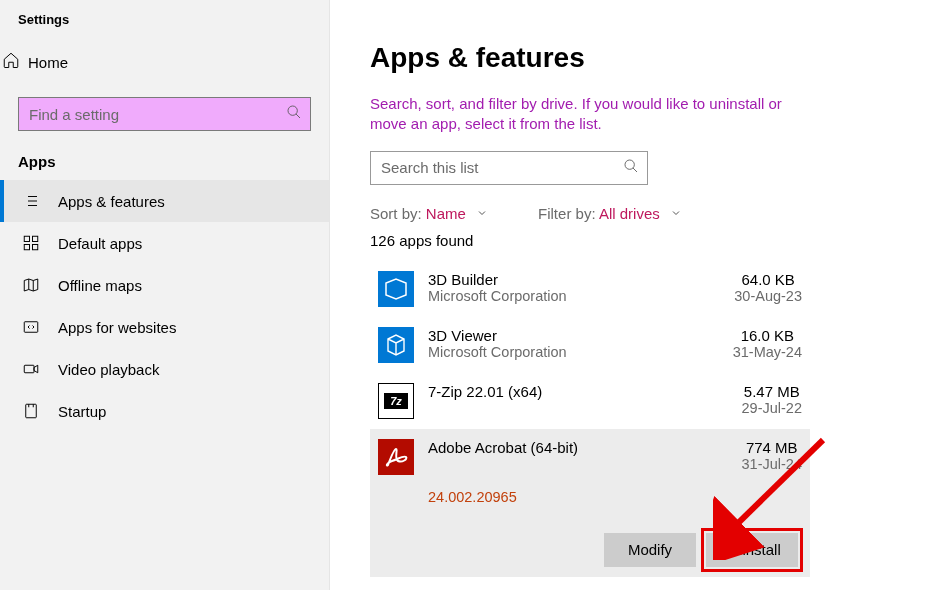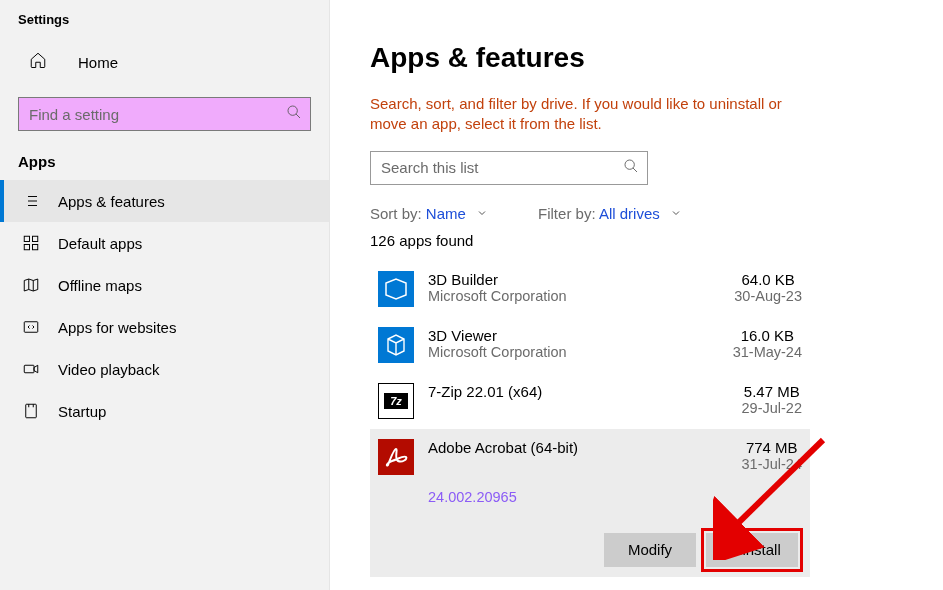--- a/index.html
+++ b/index.html
@@ -1,56 +1,56 @@
 <!DOCTYPE html>
 <html><head>
 <meta charset="utf-8">
 <style>
 * { margin: 0; padding: 0; box-sizing: border-box; font-family: "Segoe UI", Arial, sans-serif; }
 body { width: 943px; height: 590px; background: #fff; display: flex; overflow: hidden; position: relative; }
 
 .sidebar { width: 330px; height: 100%; background: #f2f2f2; border-right: 1px solid #e5e5e5; padding-top: 12px; }
 .sidebar-title { font-size: 13px; padding: 0 0 14px 18px; font-weight: bold; }
-.home-link { display: flex; align-items: center; gap: 31px; padding: 10px 29px; cursor: pointer; }
+.home-link { display: flex; align-items: center; gap: 8px; padding: 10px 2px; cursor: pointer; }
 .home-link svg { width: 18px; height: 18px; }
 .home-label { font-size: 15px; }
 .search-box { margin: 14px 18px 0 18px; }
 .search-input-wrap { display: flex; align-items: center; border: 1px solid #7a7a7a; background: #f0abfc; height: 34px; padding: 0 8px 0 10px; }
 .search-input { flex: 1; border: none; outline: none; font-size: 15px; color: #666; background: transparent; }
 .search-input::placeholder { color: #6b6b6b; }
 .sidebar-heading { font-size: 15px; font-weight: 600; padding: 22px 18px 10px 18px; }
 .nav { list-style: none; }
 .nav-item { display: flex; align-items: center; gap: 18px; padding: 12px 18px 12px 18px; cursor: pointer; font-size: 15px; border-left: 4px solid transparent; }
 .nav-item.active { background: #e6e6e6; border-left: 4px solid #0078d4; }
 .nav-item .ic { width: 18px; height: 18px; display: flex; align-items: center; justify-content: center; }
 
 .main { flex: 1; padding: 42px 40px 0 40px; position: relative; }
 .page-title { font-size: 28px; font-weight: 600; margin-bottom: 20px; }
-.page-desc { font-size: 15px; color: #c2410c; max-width: 440px; line-height: 1.35; margin-bottom: 16px; }
+.page-desc { font-size: 15px; color: #a21caf; max-width: 440px; line-height: 1.35; margin-bottom: 16px; }
 .list-search { display: flex; align-items: center; border: 1px solid #999; height: 34px; width: 278px; padding: 0 8px 0 10px; margin-bottom: 20px; }
 .list-search input { flex: 1; border: none; outline: none; font-size: 15px; background: transparent; }
 .list-search input::placeholder { color: #6b6b6b; }
 
 .filters { display: flex; gap: 50px; font-size: 15px; margin-bottom: 10px; }
 .filter-label { color: #6b6b6b; }
-.filter-value { color: #1d4ed8; }
+.filter-value { color: #be185d; }
 .chev { display: inline-block; margin-left: 6px; }
 .count-line { font-size: 15px; margin-bottom: 12px; }
 
 .app-row { display: flex; align-items: flex-start; padding: 10px 8px; cursor: pointer; width: 440px; }
 .app-row.selected { background: #ececec; width: 440px; flex-direction: column; }
 .app-row-top { display: flex; align-items: flex-start; width: 100%; }
 .app-icon { width: 36px; height: 36px; margin-right: 14px; flex-shrink: 0; display: flex; align-items: flex-start; justify-content: center; font-style: italic; }
 .app-info { flex: 1; }
 .app-name { font-size: 15px; color: #000; }
 .app-pub { font-size: 14.5px; color: #6b6b6b; }
 .app-meta { text-align: center; }
 .app-size { font-size: 15px; }
 .app-date { font-size: 14.5px; color: #6b6b6b; }
-.app-version { font-size: 14.5px; color: #8b5cf6; margin-left: 50px; margin-top: 14px; }
+.app-version { font-size: 14.5px; color: #c2410c; margin-left: 50px; margin-top: 14px; }
 .app-actions { display: flex; gap: 10px; justify-content: flex-end; width: 100%; margin-top: 28px; padding-right: 4px; }
 .btn { height: 34px; width: 92px; font-size: 15px; background: #ccc; border: none; cursor: pointer; }
 .btn.modify { background: #ccc; }
 .btn.uninstall { background: #ccc; outline: 3px solid #e30000; outline-offset: 2px; }
 
 .arrow-annot { position: absolute; right: 110px; top: 430px; pointer-events: none; }
 
 
 .ic svg { width: 18px; height: 18px; stroke: #000; fill: none; stroke-width: 1.3; }
 .search-ic svg { width: 16px; height: 16px; stroke: #555; fill: none; stroke-width: 1.3; }

